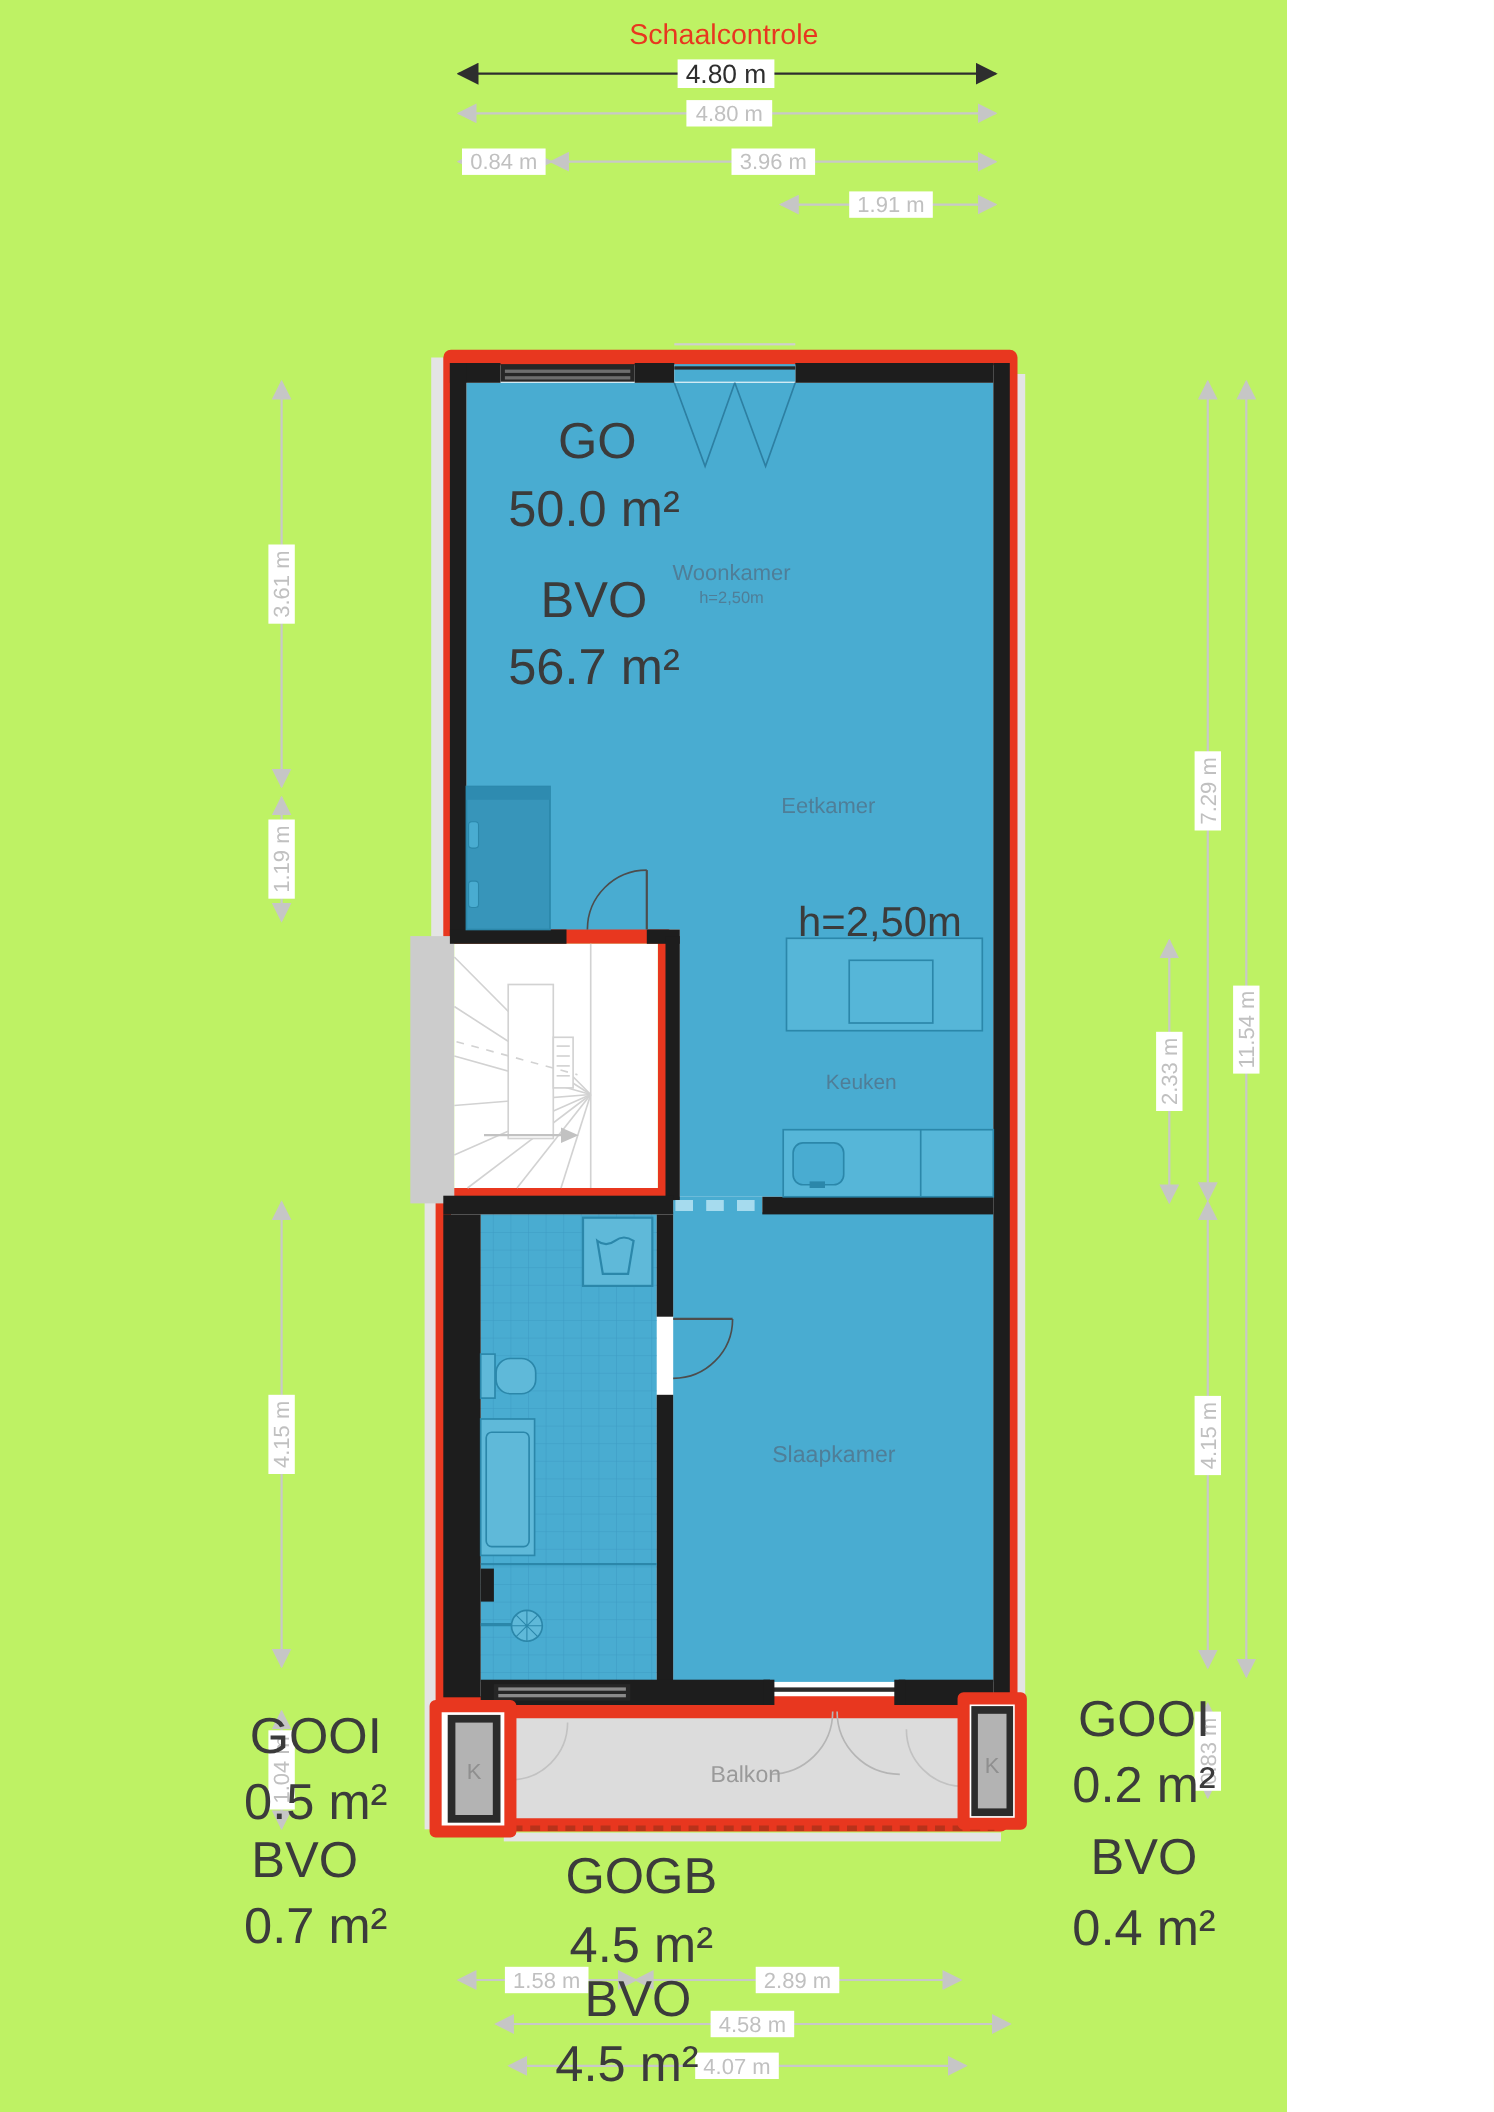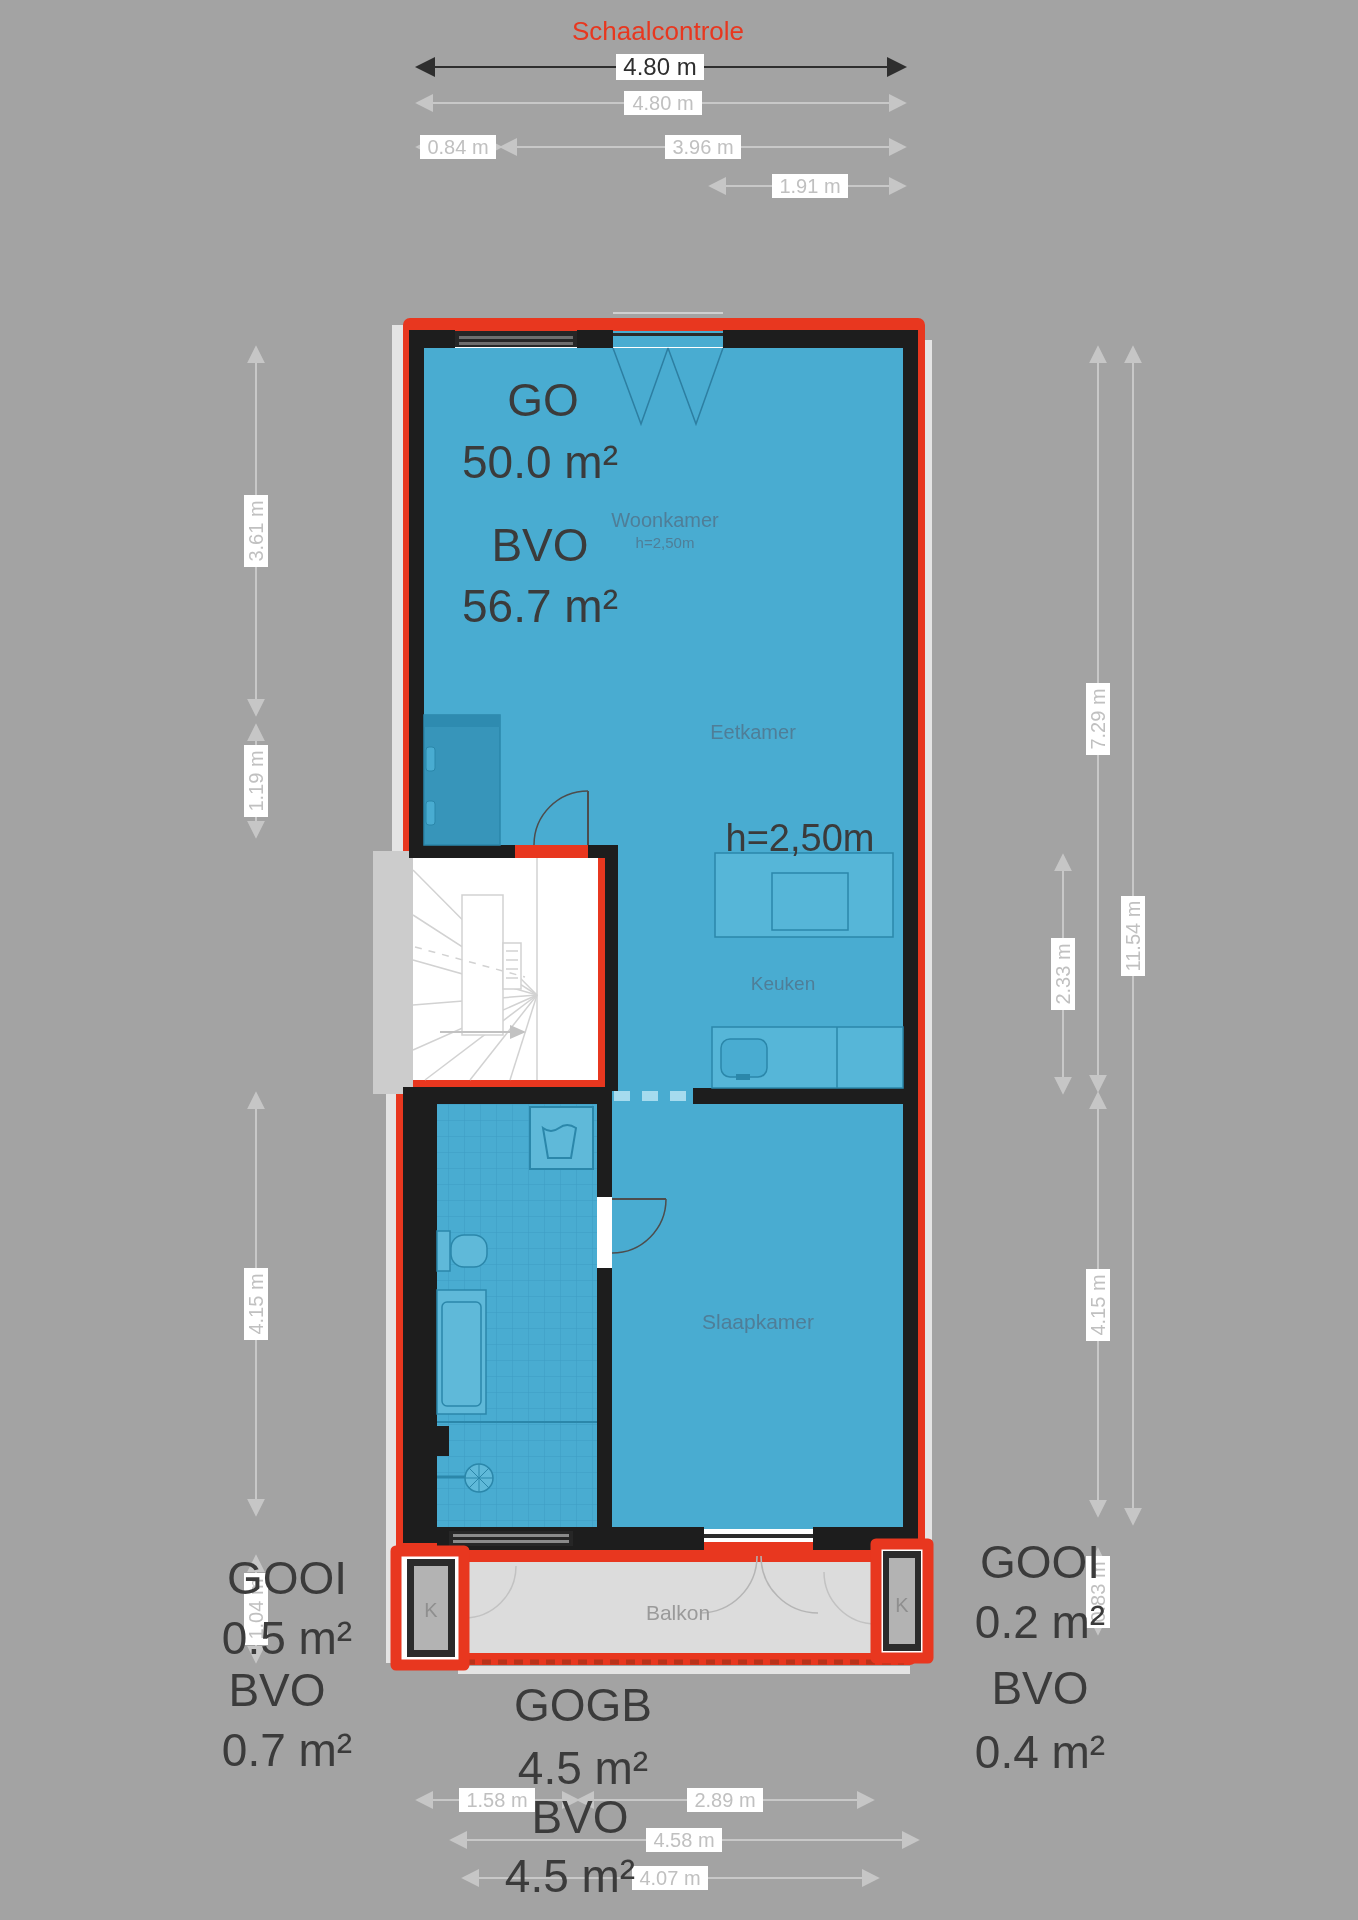--- a/index.html
+++ b/index.html
@@ -1,16 +1,16 @@
 <!DOCTYPE html>
 <html><head>
 <meta charset="utf-8">
 <style>
   html,body{margin:0;padding:0;background:#fff;}
-  .canvas{position:relative;width:1358px;height:1920px;background:#a3a3a3;
+  .canvas{position:relative;width:1170px;height:1920px;background:#bef264;
           font-family:"Liberation Sans",sans-serif;overflow:hidden;}
   svg{display:block;}
   text{font-family:"Liberation Sans",sans-serif;}
 </style>
 </head>
 <body>
 
 <div class="canvas">
 <svg width="1358" height="1920" viewBox="0 0 1358 1920">
   <defs>

